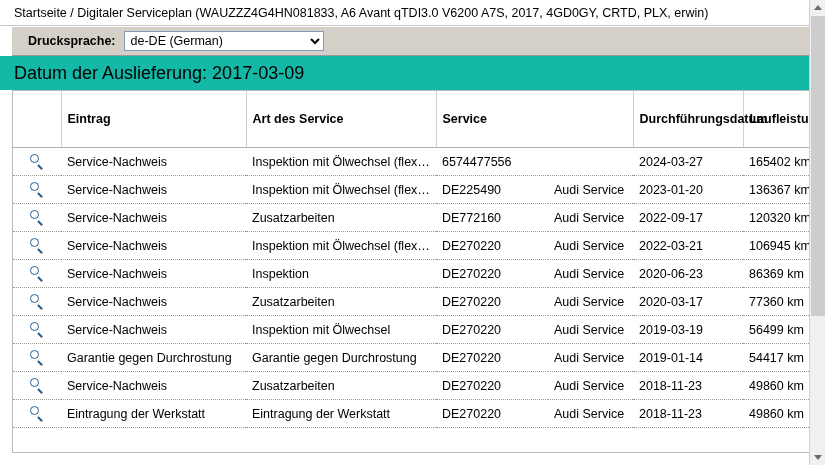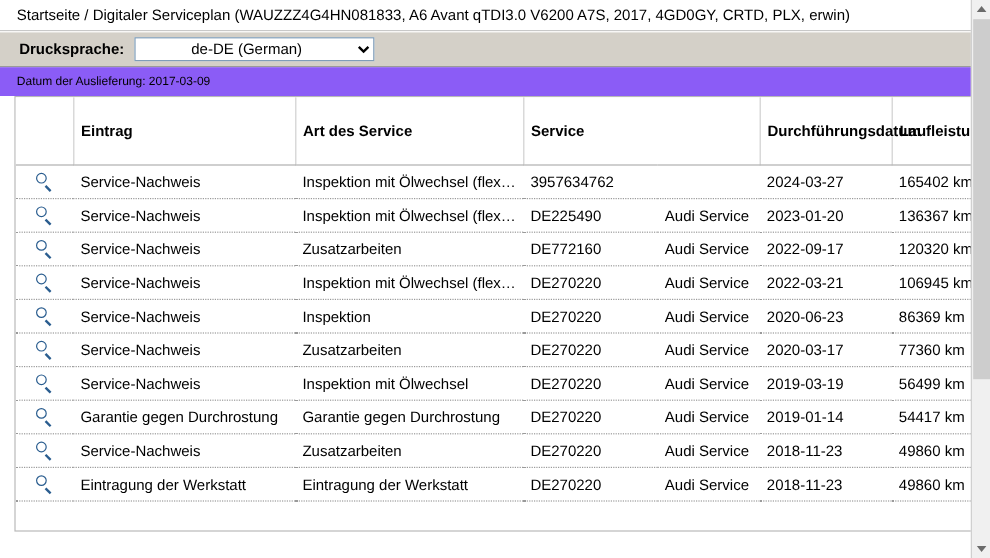--- a/index.html
+++ b/index.html
@@ -37,43 +37,43 @@
   
   .toolbar {
     height: 30px;
     background: #d4d0c8;
     border-top: 1px solid #ffffff;
     border-bottom: 1px solid #9a9a9a;
     display: flex;
     align-items: center;
     padding-left: 16px;
     box-sizing: border-box;
+    margin-left: 12px;
   }
   .toolbar-label {
     font-weight: bold;
     font-size: 12.5px;
     margin-right: 8px;
   }
   .lang-select {
     font-family: "Liberation Sans", sans-serif;
     font-size: 12.5px;
     height: 20px;
     width: 200px;
     padding: 1px 2px;
     background: #ffffff;
     border: 1px solid #7f9db9;
     border-radius: 0;
     color: #000;
-    text-align: center;
   }
   
   .delivery-line {
     padding: 7px 0 6px 14px;
-    font-size: 10px;
-    background: #8b5cf6;
+    font-size: 18px;
+    background: #14b8a6;
   }
   
   .table-wrap {
     margin: 0 12px 0 12px;
     border: 1px solid #b9b9b9;
     border-top: 1px solid #b9b9b9;
     background: #ffffff;
     height: 363px;
     box-sizing: border-box;
     overflow: hidden;
@@ -239,21 +239,21 @@
         </tr>
       </thead>
       <tbody>
 
         <tr>
           <td class="c-icon">
             <span class="mag"><span class="lens"></span><span class="handle"></span></span>
           </td>
           <td class="c-entry">Service-Nachweis</td>
           <td class="c-type">Inspektion mit Ölwechsel (flexibel)</td>
-          <td class="c-betrieb-no">3957634762</td>
+          <td class="c-betrieb-no">6574477556</td>
           <td class="c-betrieb-name"></td>
           <td class="c-date">2024-03-27</td>
           <td class="c-mileage">165402 km</td>
         </tr>
 
         <tr>
           <td class="c-icon">
             <span class="mag"><span class="lens"></span><span class="handle"></span></span>
           </td>
           <td class="c-entry">Service-Nachweis</td>

